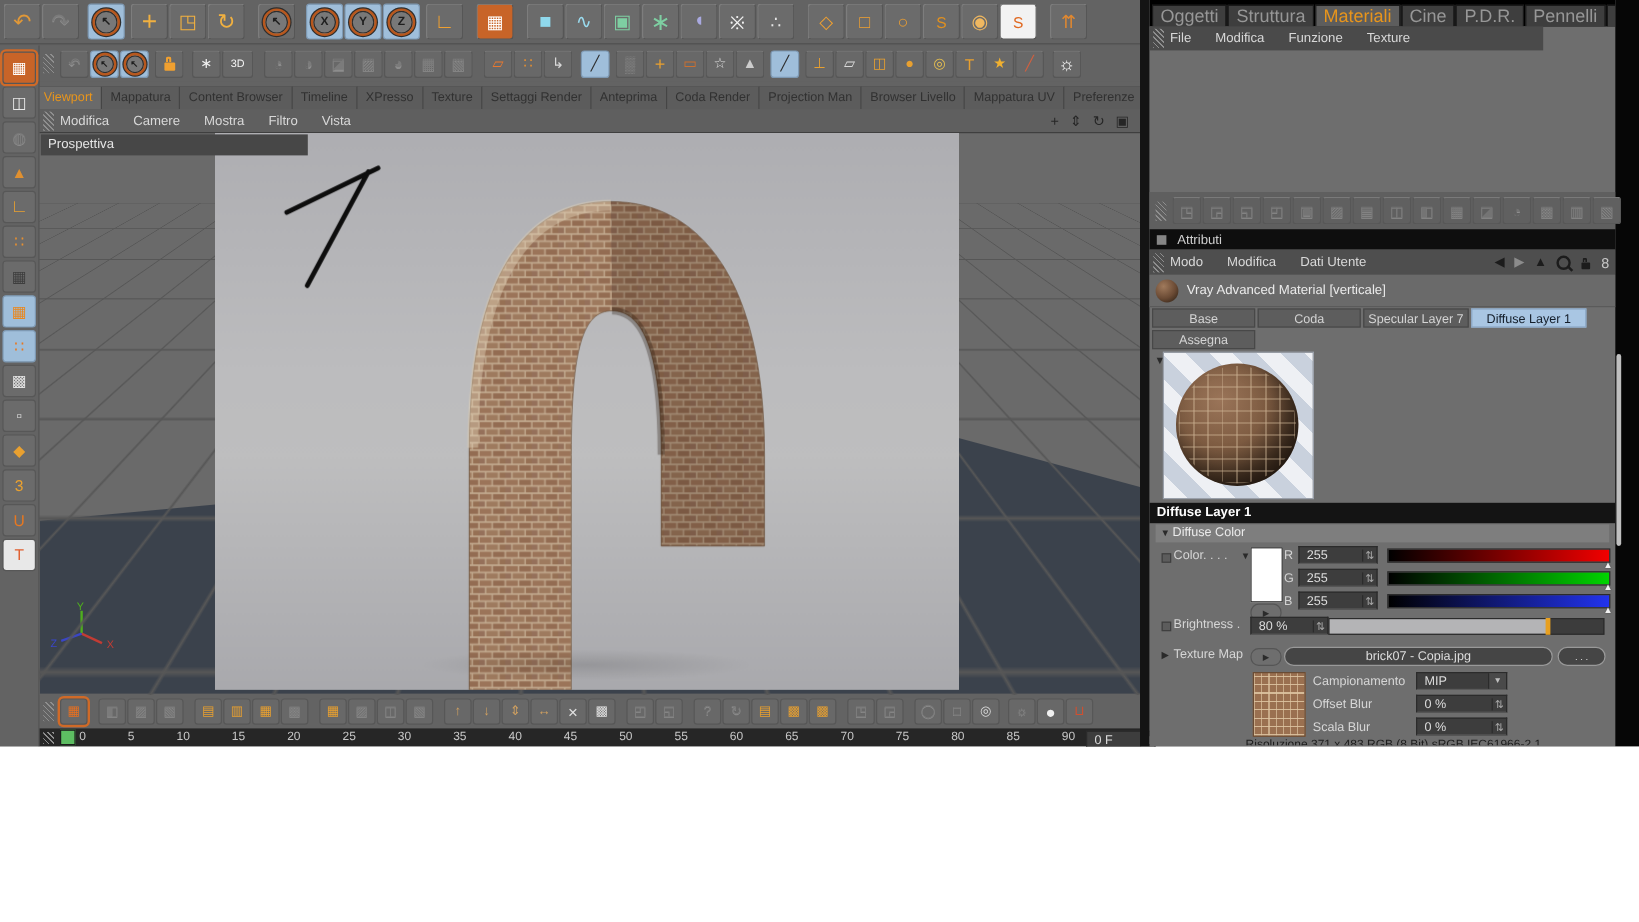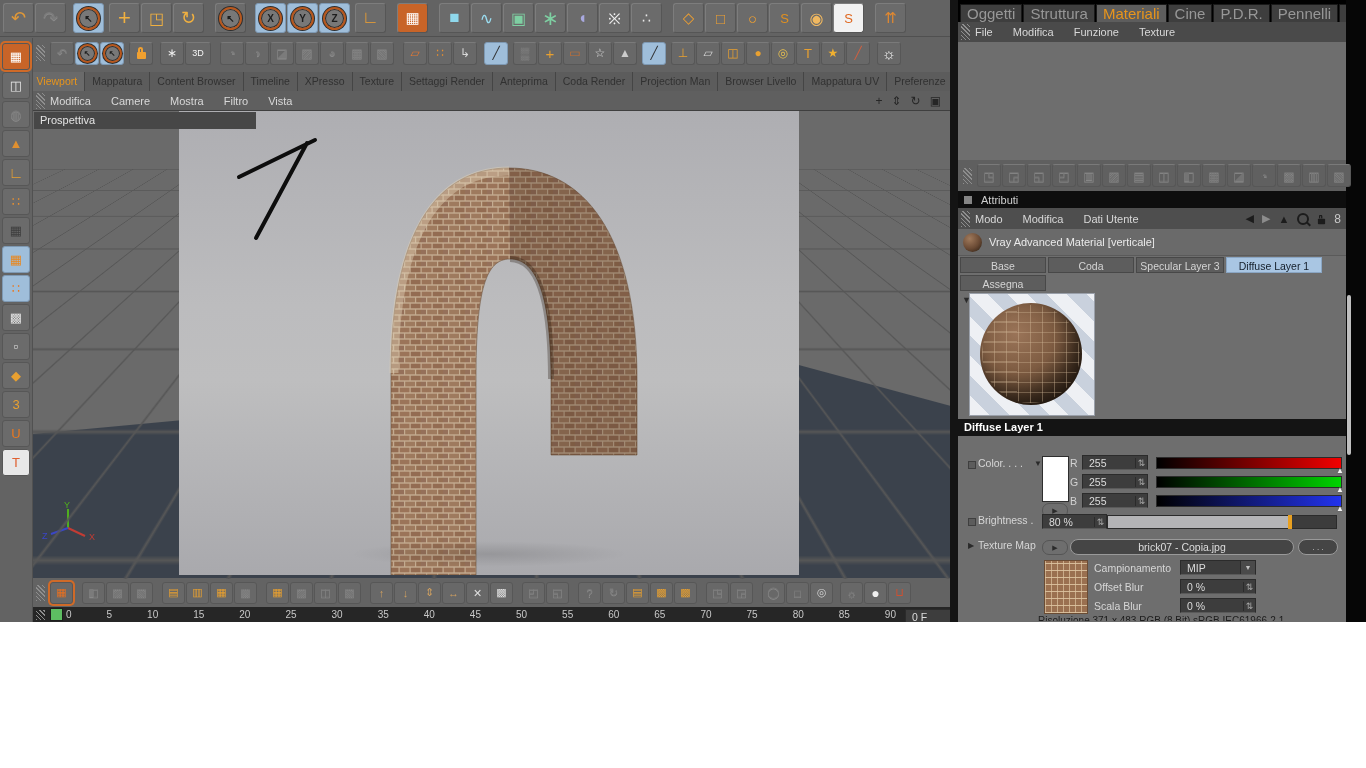--- a/index.html
+++ b/index.html
@@ -44,21 +44,21 @@
   .tick{font-size:10px;color:#c8c8c8;}
   #framebox{position:absolute;left:872px;top:2px;width:58px;height:16px;}
   
   #gapstrip{left:950px;top:0;width:8px;height:622px;background:#141414;position:absolute;z-index:9;}
   #blackright{left:1346px;top:0;width:20px;height:622px;background:#060606;position:absolute;z-index:9;}
   .sbar{position:absolute;left:1px;top:295px;width:4px;height:160px;background:#bfbfbf;border-radius:2px;}
   #rp{left:958px;top:0;width:388px;height:622px;background:#6e6e6e;position:absolute;z-index:10;}
   #rptabs{left:0;top:0;width:388px;height:22px;background:#000;display:flex;align-items:flex-end;padding-left:2px;box-sizing:border-box;overflow:hidden;position:absolute;}
   .rtab{height:17px;line-height:17px;padding:0 6px;font-size:15px;color:#979797;background:#3e3e3e;border:1px solid #191919;border-bottom:none;margin-right:1px;white-space:nowrap;margin-top:34px;}
   .rtab.active{background:#5d5d5d;color:#e8951c;}
-  #rpmenu{left:0;top:22px;width:388px;height:20px;background:#4a4a4a;display:flex;align-items:center;position:absolute;}
+  #rpmenu{left:0;top:22px;width:328px;height:20px;background:#4a4a4a;display:flex;align-items:center;position:absolute;}
   #mats{left:0;top:42px;width:388px;height:118px;display:flex;padding:5px 0 0 3px;box-sizing:border-box;position:absolute;}
   .mat-thumb{width:44px;height:57px;background:repeating-linear-gradient(45deg,#e9ebf0 0 10px,#c6cdd8 10px 20px);border:1px solid #b08830;margin-right:5px;position:relative;}
   .mat-thumb.msel{border:2px solid #e8971c;}
   .msphere{position:absolute;left:3px;top:2px;width:37px;height:37px;border-radius:50%;background:radial-gradient(circle at 36% 30%,#a07a5c 0%,#7a5840 40%,#4e3826 70%,#20150c 100%);}
   .msphere::after{content:"";position:absolute;left:0;top:0;right:0;bottom:0;border-radius:50%;background:repeating-linear-gradient(0deg,rgba(210,185,150,.4) 0 1px,transparent 1px 6px),repeating-linear-gradient(90deg,rgba(210,185,150,.3) 0 1px,transparent 1px 7px);}
   .mlabel{position:absolute;left:0;right:0;bottom:0;height:12px;font-size:9.5px;line-height:12px;text-align:center;background:#8f8f8f;color:#f2f2f2;overflow:hidden;white-space:nowrap;}
   .mlabel.lsel{background:#e8a020;color:#1e1e1e;}
   #rpicons{left:0;top:160px;width:388px;height:31px;background:#5f5f5f;display:flex;align-items:center;padding-left:2px;box-sizing:border-box;position:absolute;}
   #attrtitle{left:0;top:191px;width:388px;height:17px;background:#0e0e0e;display:flex;align-items:center;position:absolute;}
   #attrtitle .sq{width:8px;height:8px;background:#858585;margin:0 9px 0 6px;}
@@ -422,33 +422,34 @@
 
     <div id="attrmat">
       <span class="asphere"></span>
       <span>Vray Advanced Material [verticale]</span>
     </div>
 
     <div id="attrtabs">
       <span class="atab" style="left:2px;top:18px;width:86px;">Assegna</span>
     <span class="atab" style="left: 2px; top: 0px; width: 86px;">Base</span>
         <span class="atab" style="left: 90px; top: 0px; width: 86px;">Coda</span>
-        <span class="atab" style="left: 178px; top: 0px; width: 88px;">Specular Layer 3</span>
+        <span class="atab" style="left: 178px; top: 0px; width: 88px;">Specular Layer 7</span>
         <span class="atab active" style="left: 268px; top: 0px; width: 96px;">Diffuse Layer 1</span>
       </div>
 
     <div id="preview">
       <span class="exp">▼</span>
       <div class="swatch">
         <div class="bigsphere"></div>
       </div>
     </div>
 
     <div id="dl1head">Diffuse Layer 1</div>
 
+    <div id="dchead"><span class="chev" style="color:#2a2a2a;">▼ </span><span>Diffuse Color</span></div>
 
     <div id="params">
       <span class="ckb" style="left:10px;top:9px;"></span>
       <span class="plabel" style="left:20px;top:5px;">Color. . . .</span>
       <span class="chev" style="position:absolute;left:76px;top:7px;">▼</span>
       <div id="cswatch"></div>
       <span class="playpill" style="left:84px;top:51px;">▶</span>
       <div id="rgbrows">
           <div class="chrow">
             <span class="chl">R</span>

